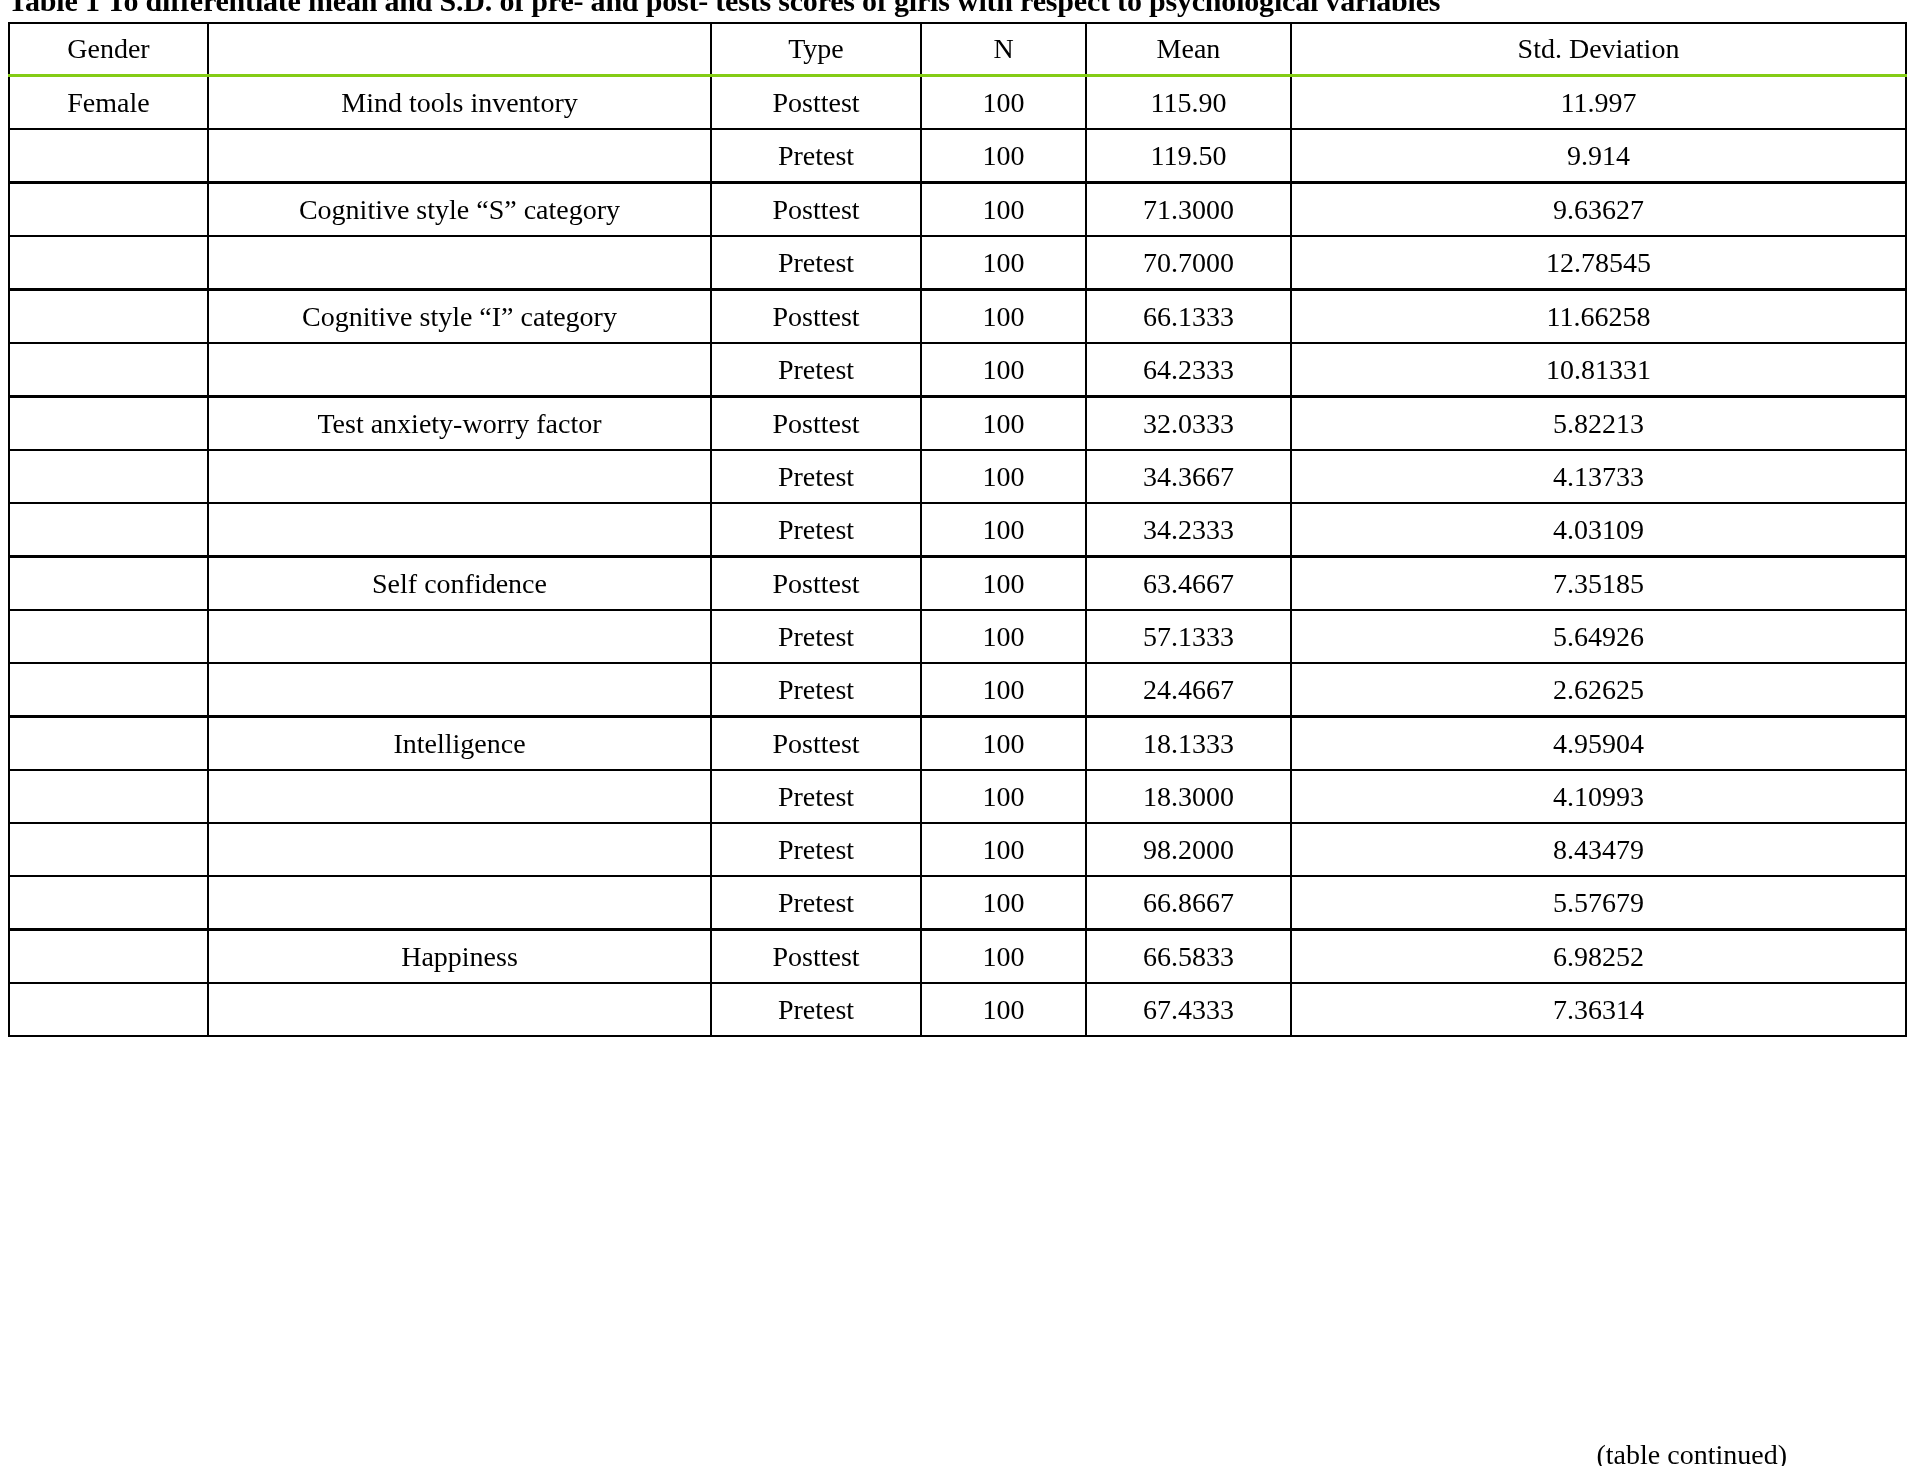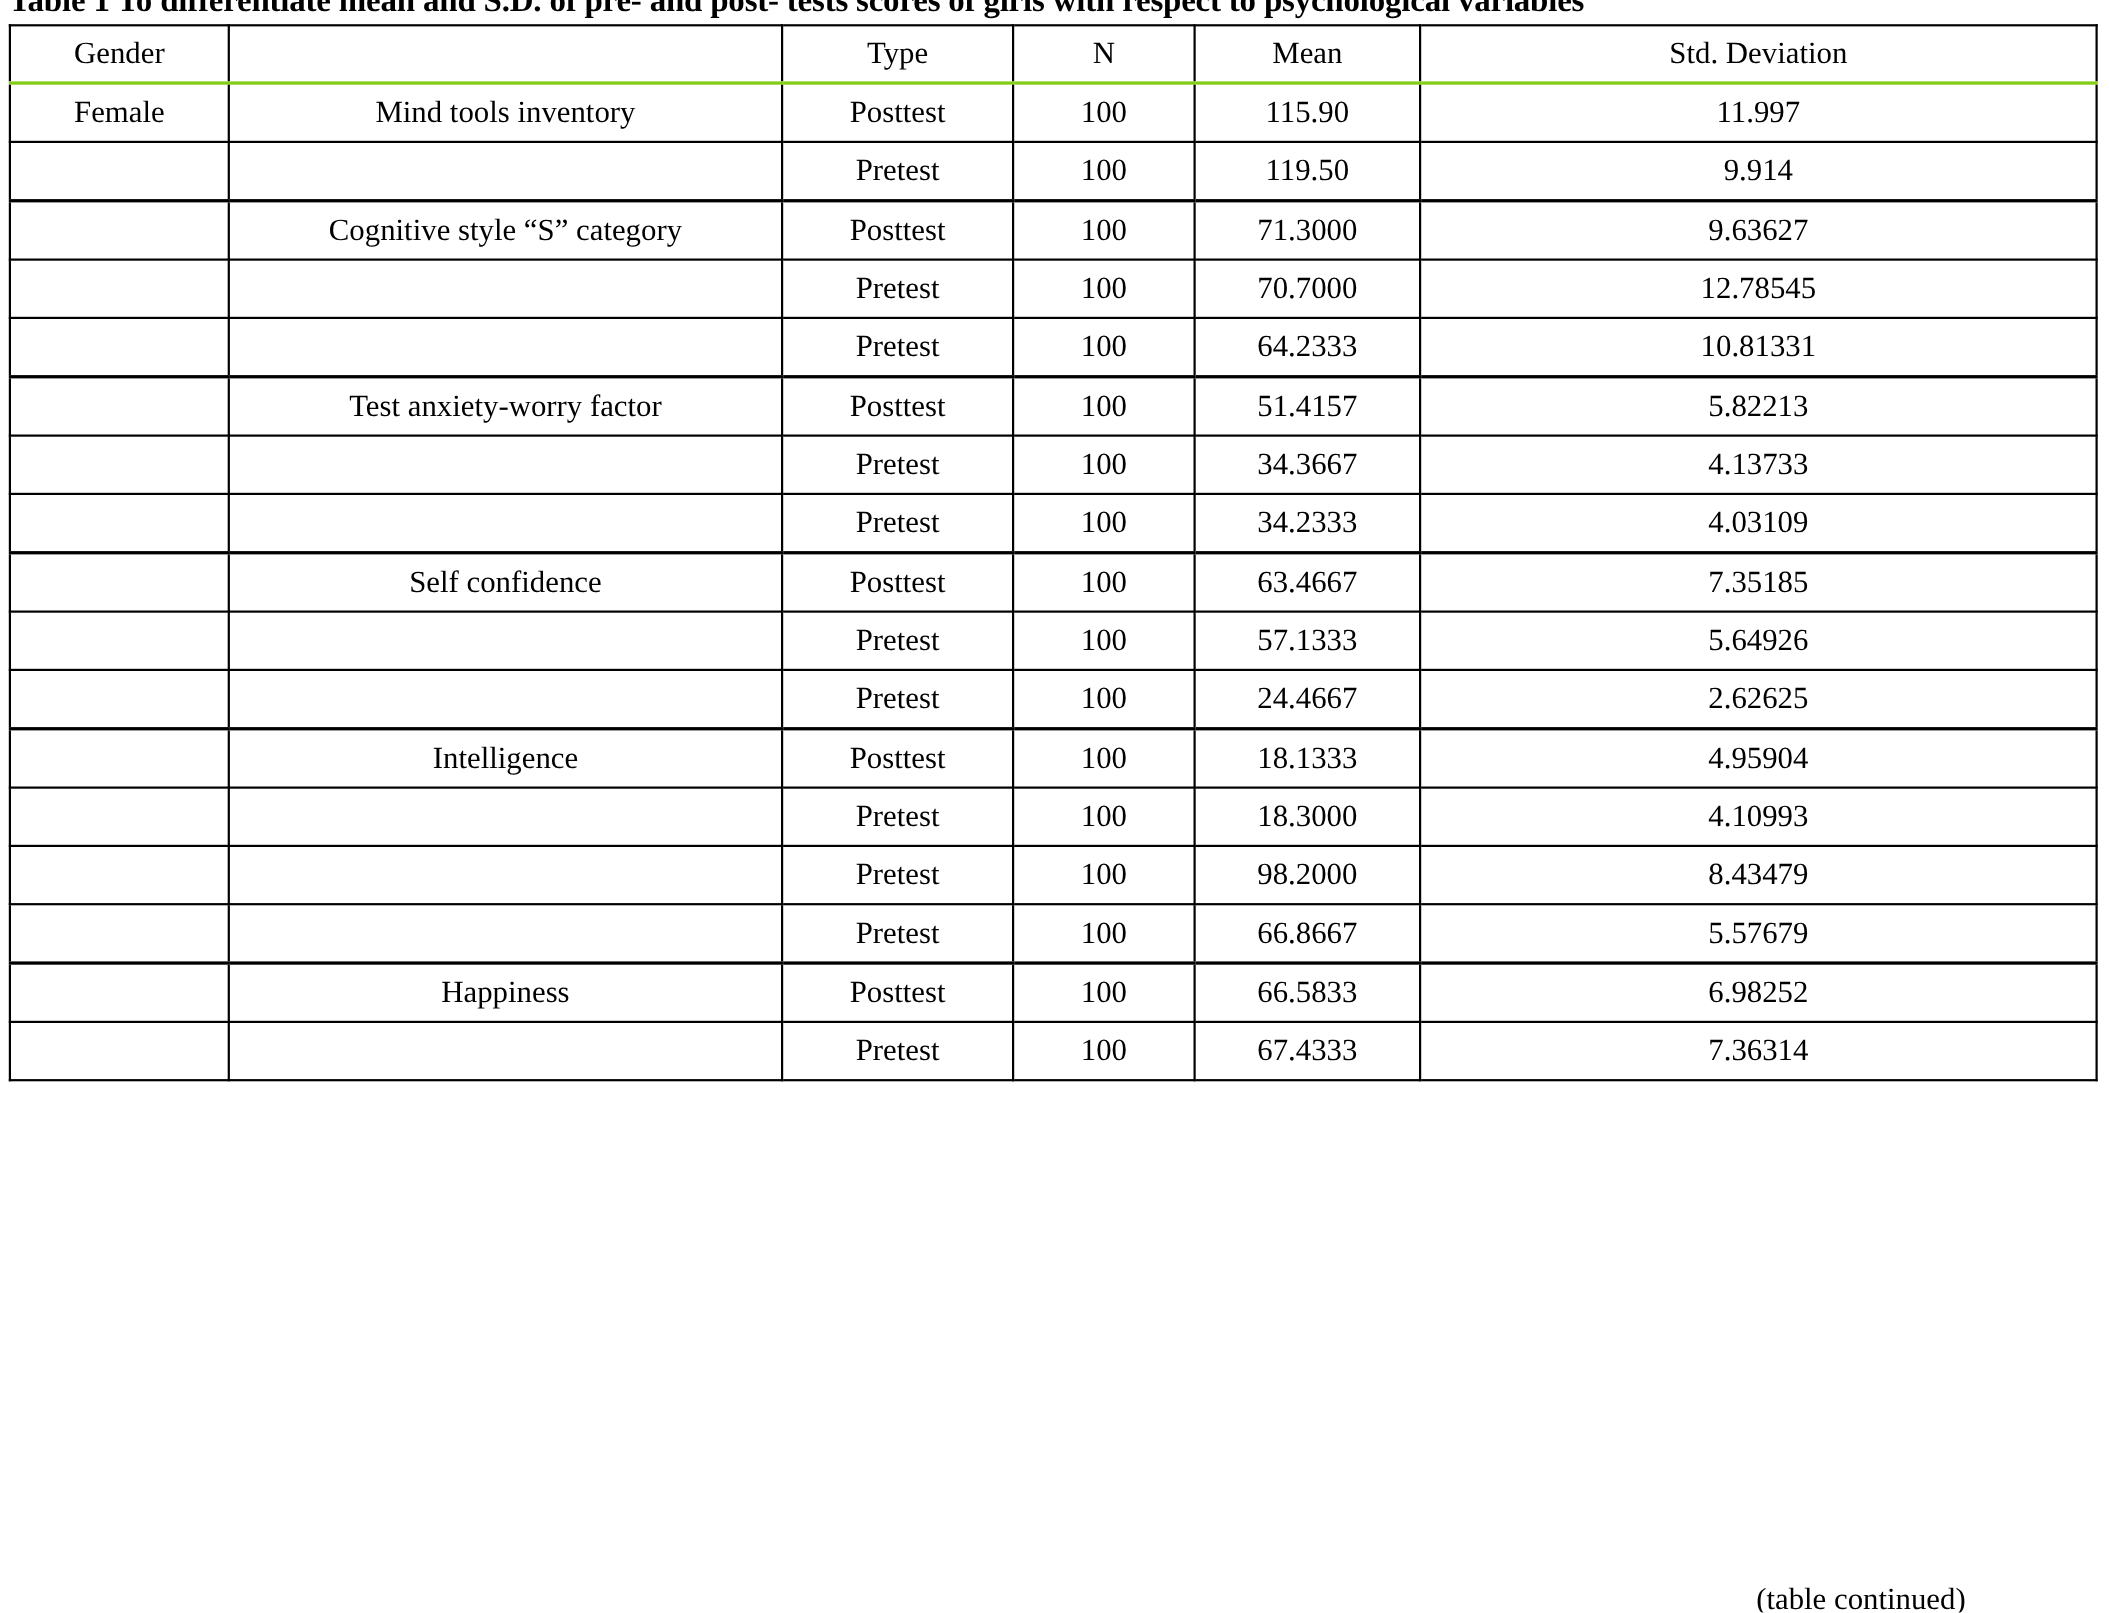--- a/index.html
+++ b/index.html
@@ -154,34 +154,42 @@
             <td>9.63627</td>
           </tr>
           <tr>
             <td class="blank-cell"></td>
             <td class="blank-cell"></td>
             <td>Pretest</td>
             <td>100</td>
             <td>70.7000</td>
             <td>12.78545</td>
           </tr>
+          <tr class="group-start">
+            <td class="blank-cell"></td>
+            <td>Cognitive style “I” category</td>
+            <td>Posttest</td>
+            <td>100</td>
+            <td>66.1333</td>
+            <td>11.66258</td>
+          </tr>
           <tr>
             <td class="blank-cell"></td>
             <td class="blank-cell"></td>
             <td>Pretest</td>
             <td>100</td>
             <td>64.2333</td>
             <td>10.81331</td>
           </tr>
           <tr class="group-start">
             <td class="blank-cell"></td>
             <td>Test anxiety-worry factor</td>
             <td>Posttest</td>
             <td>100</td>
-            <td>51.4157</td>
+            <td>32.0333</td>
             <td>5.82213</td>
           </tr>
           <tr>
             <td class="blank-cell"></td>
             <td class="blank-cell"></td>
             <td>Pretest</td>
             <td>100</td>
             <td>34.3667</td>
             <td>4.13733</td>
           </tr>

